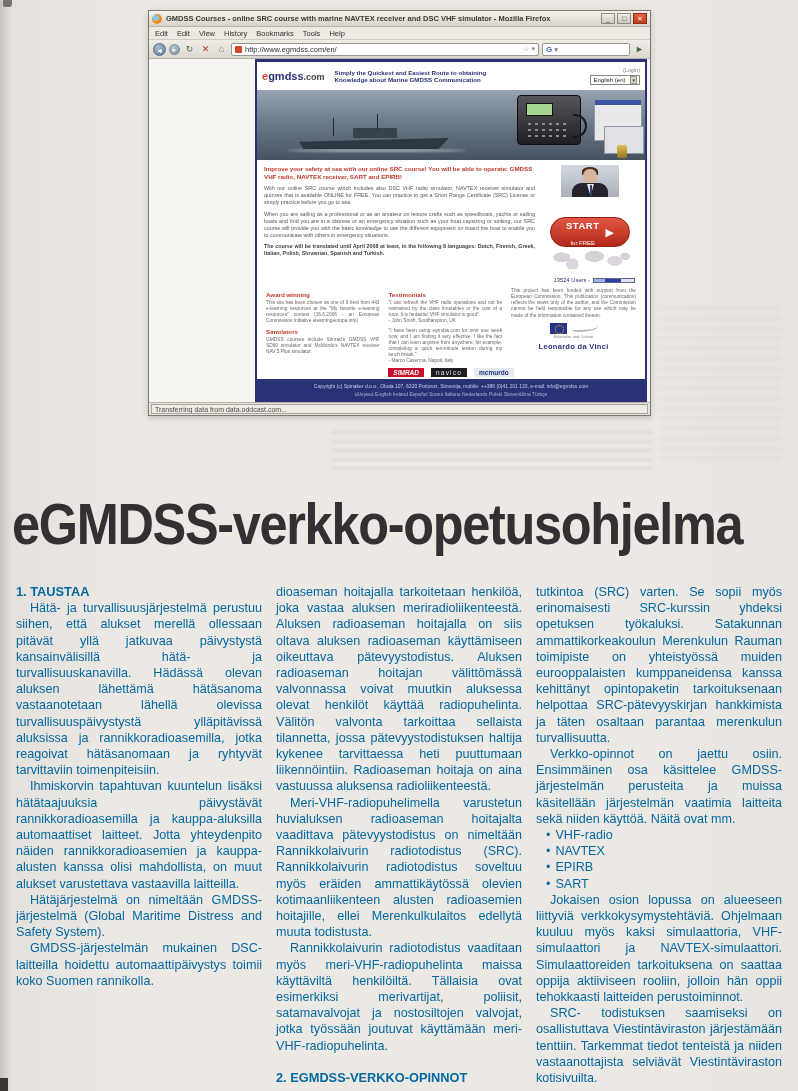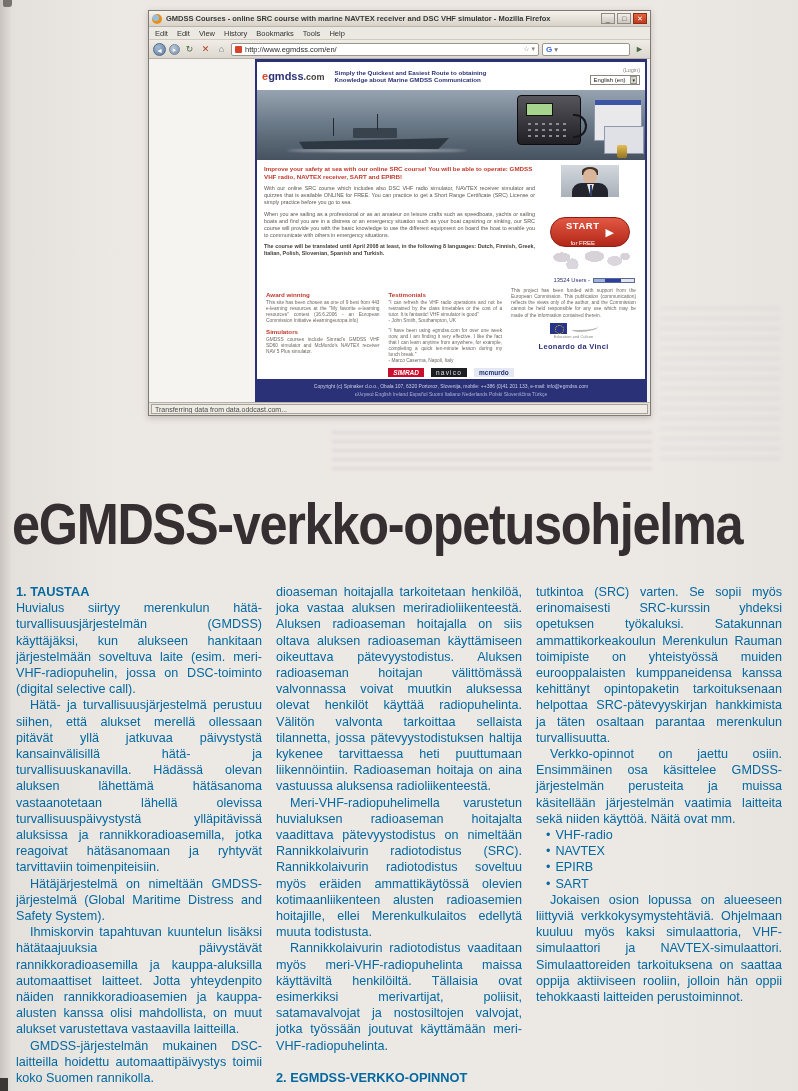--- a/index.html
+++ b/index.html
@@ -320,39 +320,39 @@
 </div>
 
 <div class="ghost g1"></div>
 <div class="ghost g2"></div>
 
 <div class="headline">eGMDSS-verkko-opetusohjelma</div>
 
 <div class="columns">
   <div class="col">
     <p class="col-h">1. TAUSTAA</p>
-    <p>Huvialus siirtyy merenkulun hätä- turvallisuusjärjestelmän (GMDSS) käyttäjäksi, kun alukseen hankitaan järjestelmään soveltuva laite (esim. meri-VHF-radiopuhelin, jossa on DSC-toiminto (digital selective call).</p>
     <p class="ind">Hätä- ja turvallisuusjärjestelmä perustuu siihen, että alukset merellä ollessaan pitävät yllä jatkuvaa päivystystä kansainvälisillä hätä- ja turvallisuuskanavilla. Hädässä olevan aluksen lähettämä hätäsanoma vastaanotetaan lähellä olevissa turvallisuuspäivystystä ylläpitävissä aluksissa ja rannikkoradioasemilla, jotka reagoivat hätäsanomaan ja ryhtyvät tarvittaviin toimenpiteisiin.</p>
+    <p class="ind">Ihmiskorvin tapahtuvan kuuntelun lisäksi hätätaajuuksia päivystävät rannikkoradioasemilla ja kauppa-aluksilla automaattiset laitteet. Jotta yhteydenpito näiden rannikkoradioasemien ja kauppa-alusten kanssa olisi mahdollista, on muut alukset varustettava vastaavilla laitteilla.</p>
     <p class="ind">Hätäjärjestelmä on nimeltään GMDSS-järjestelmä (Global Maritime Distress and Safety System).</p>
-    <p class="ind">Ihmiskorvin tapahtuvan kuuntelun lisäksi hätätaajuuksia päivystävät rannikkoradioasemilla ja kauppa-aluksilla automaattiset laitteet. Jotta yhteydenpito näiden rannikkoradioasemien ja kauppa-alusten kanssa olisi mahdollista, on muut alukset varustettava vastaavilla laitteilla.</p>
     <p class="ind">GMDSS-järjestelmän mukainen DSC-laitteilla hoidettu automaattipäivystys toimii koko Suomen rannikolla.</p>
 
   </div>
   <div class="col">
     <p>dioaseman hoitajalla tarkoitetaan henkilöä, joka vastaa aluksen meriradioliikenteestä. Aluksen radioaseman hoitajalla on siis oltava aluksen radioaseman käyttämiseen oikeuttava pätevyystodistus. Aluksen radioaseman hoitajan välittömässä valvonnassa voivat muutkin aluksessa olevat henkilöt käyttää radiopuhelinta. Välitön valvonta tarkoittaa sellaista tilannetta, jossa pätevyystodistuksen haltija kykenee tarvittaessa heti puuttumaan liikennöintiin. Radioaseman hoitaja on aina vastuussa aluksensa radioliikenteestä.</p>
     <p class="ind">Meri-VHF-radiopuhelimella varustetun huvialuksen radioaseman hoitajalta vaadittava pätevyystodistus on nimeltään Rannikkolaivurin radiotodistus (SRC). Rannikkolaivurin radiotodistus soveltuu myös eräiden ammattikäytössä olevien kotimaanliikenteen alusten radioasemien hoitajille, ellei Merenkulkulaitos edellytä muuta todistusta.</p>
     <p class="ind">Rannikkolaivurin radiotodistus vaaditaan myös meri-VHF-radiopuhelinta maissa käyttäviltä henkilöiltä. Tällaisia ovat esimerkiksi merivartijat, poliisit, satamavalvojat ja nostosiltojen valvojat, jotka työssään joutuvat käyttämään meri-VHF-radiopuhelinta.</p>
     <p class="col-h h2">2. EGMDSS-VERKKO-OPINNOT</p>
 
   </div>
   <div class="col">
     <p>tutkintoa (SRC) varten. Se sopii myös erinomaisesti SRC-kurssin yhdeksi opetuksen työkaluksi. Satakunnan ammattikorkeakoulun Merenkulun Rauman toimipiste on yhteistyössä muiden eurooppalaisten kumppaneidensa kanssa kehittänyt opintopaketin tarkoituksenaan helpottaa SRC-pätevyyskirjan hankkimista ja täten osaltaan parantaa merenkulun turvallisuutta.</p>
     <p class="ind">Verkko-opinnot on jaettu osiin. Ensimmäinen osa käsittelee GMDSS-järjestelmän perusteita ja muissa käsitellään järjestelmän vaatimia laitteita sekä niiden käyttöä. Näitä ovat mm.</p>
     <ul>
       <li><span class="bullet">•</span><span>VHF-radio</span></li>
       <li><span class="bullet">•</span><span>NAVTEX</span></li>
       <li><span class="bullet">•</span><span>EPIRB</span></li>
       <li><span class="bullet">•</span><span>SART</span></li>
     </ul>
     <p class="ind">Jokaisen osion lopussa on alueeseen liittyviä verkkokysymystehtäviä. Ohjelmaan kuuluu myös kaksi simulaattoria, VHF-simulaattori ja NAVTEX-simulaattori. Simulaattoreiden tarkoituksena on saattaa oppija aktiiviseen rooliin, jolloin hän oppii tehokkaasti laitteiden perustoiminnot.</p>
+    <p class="ind">SRC- todistuksen saamiseksi on osallistuttava Viestintäviraston järjestämään tenttiin. Tarkemmat tiedot tenteistä ja niiden vastaanottajista selviävät Viestintäviraston kotisivuilta.</p>
 
   </div>
 </div>
 
 </body></html>

